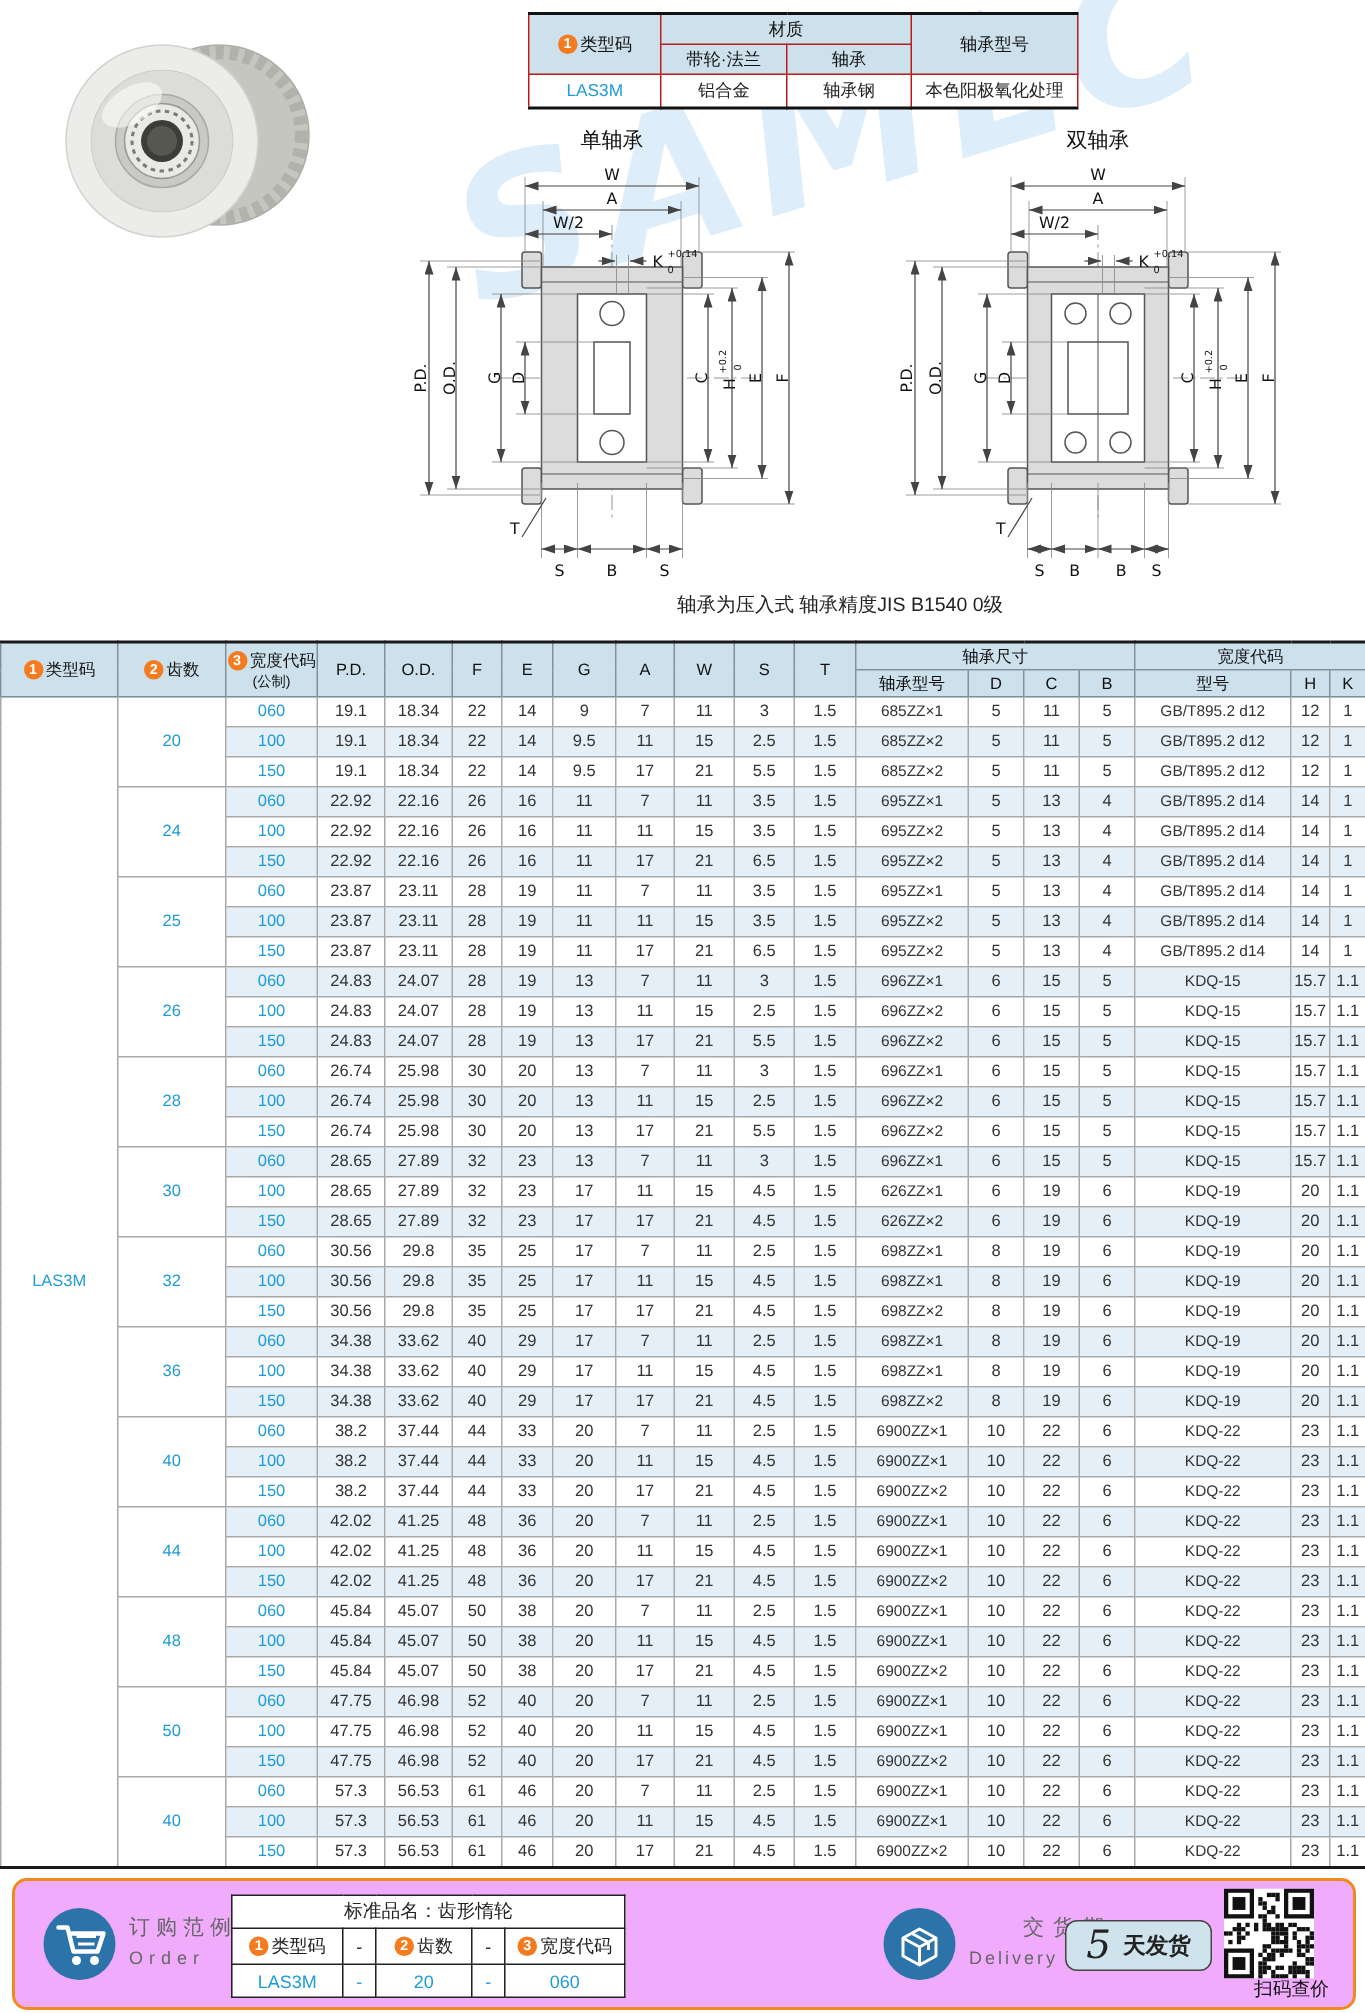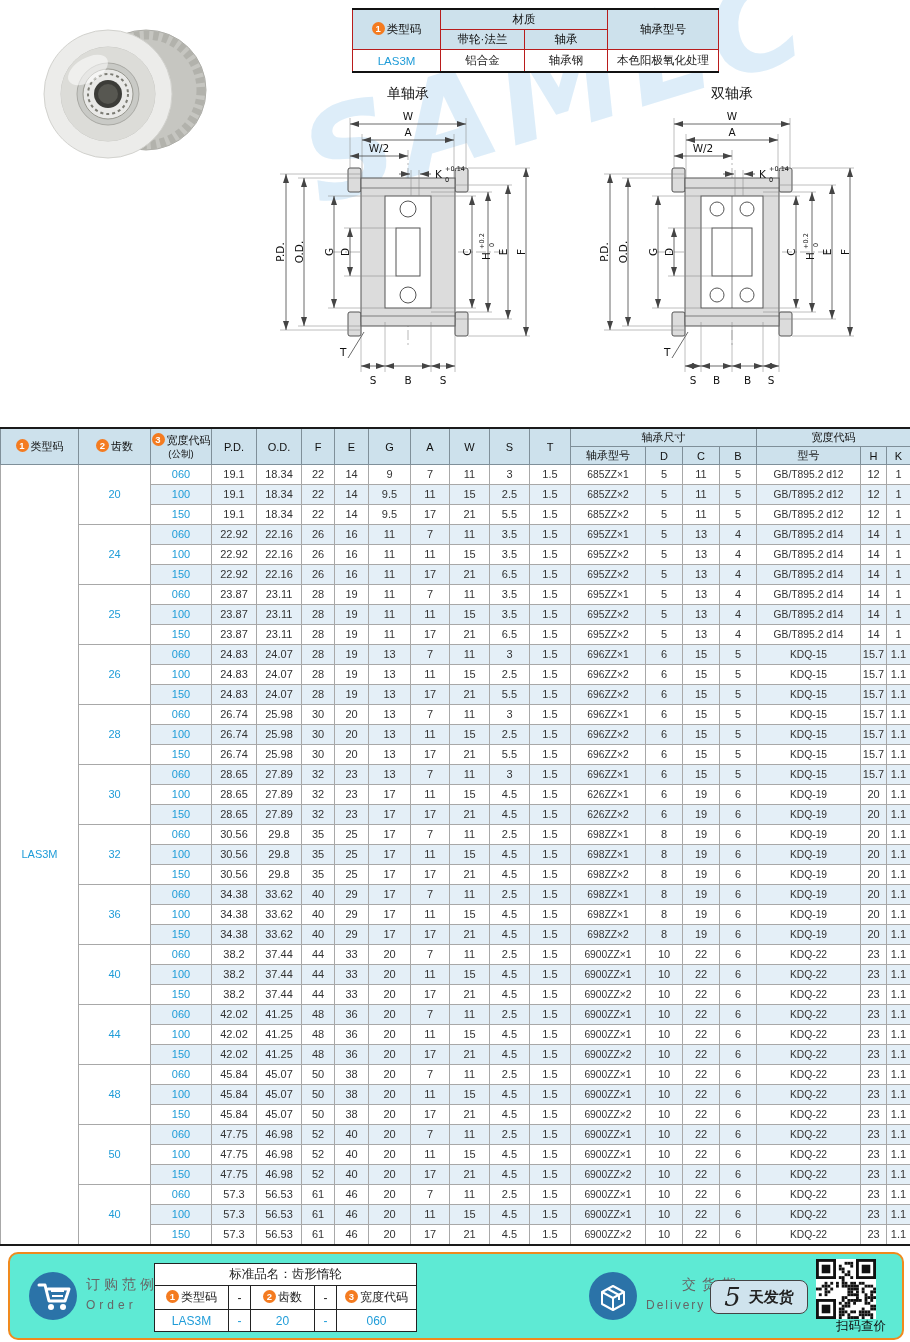--- a/index.html
+++ b/index.html
@@ -39,21 +39,21 @@
   .mt th .sub2{font-size:9.5px;}
   .mt td{border:1px solid #a8a8a8;border-top-color:#c6c6c6;font-size:11px;text-align:center;
          padding:0;height:19px;line-height:19px;color:#333;background:#fff;overflow:hidden;white-space:nowrap;}
   .mt tr.alt td{background:#e4eff7;}
   .mt tr.gstart td{border-top-color:#666;}
   .mt td.typecode,.mt td.teeth{background:#fff !important;color:#1f9cd8;border-top-color:#a8a8a8;}
   .mt td.wcode{color:#1f9cd8;}
   .mt td.small{font-size:10.3px;}
   
   .fpanel{position:absolute;left:8px;top:1252px;width:892px;height:84px;border:2px solid #f08a1e;
-          border-radius:10px;z-index:2;background:#5eead4;}
+          border-radius:10px;z-index:2;background:#f0abfc;}
   .fp-abs{position:absolute;}
   .icn{width:50px;height:50px;}
   .glabel{font-size:14px;color:#666;letter-spacing:4px;white-space:nowrap;}
   .glabel-en{font-size:12px;color:#666;letter-spacing:4px;white-space:nowrap;}
   .ot{border-collapse:collapse;table-layout:fixed;}
   .ot td{border:1px solid #222;text-align:center;font-size:12px;padding:0;background:#fff;}
   .pill{position:absolute;background:#cfe3ed;border:1.5px solid #444;border-radius:8px;
         display:flex;align-items:center;justify-content:center;gap:8px;}
   .pill .big5{font:italic 26px "DejaVu Serif",serif;color:#222;}
   .pill .unit{font-size:15px;font-weight:bold;color:#222;}
@@ -281,20 +281,21 @@
       <text class="dl" x="111" y="302" text-anchor="middle">S</text>
       <line class="dim" marker-start="url(#dia2ar)" marker-end="url(#dia2ar)" x1="119" y1="284" x2="150" y2="284"></line>
       <text class="dl" x="134.5" y="302" text-anchor="middle">B</text>
       <line class="dim" marker-start="url(#dia2ar)" marker-end="url(#dia2ar)" x1="150" y1="284" x2="181" y2="284"></line>
       <text class="dl" x="165.5" y="302" text-anchor="middle">B</text>
       <line class="dim" marker-start="url(#dia2ar)" marker-end="url(#dia2ar)" x1="181" y1="284" x2="197" y2="284"></line>
       <text class="dl" x="189" y="302" text-anchor="middle">S</text>
       <line class="dim" x1="106" y1="250" x2="90" y2="276"></line>
       <text class="dl" font-style="italic" x="82" y="274">T</text>
     </svg>
+  <div class="note">轴承为压入式 轴承精度JIS B1540 0级</div>
 
   <table class="mt">
     <colgroup id="mt-cols">
         <col style="width: 78px;">
         <col style="width: 72px;">
         <col style="width: 61px;">
         <col style="width: 45px;">
         <col style="width: 45px;">
         <col style="width: 33px;">
         <col style="width: 34px;">

